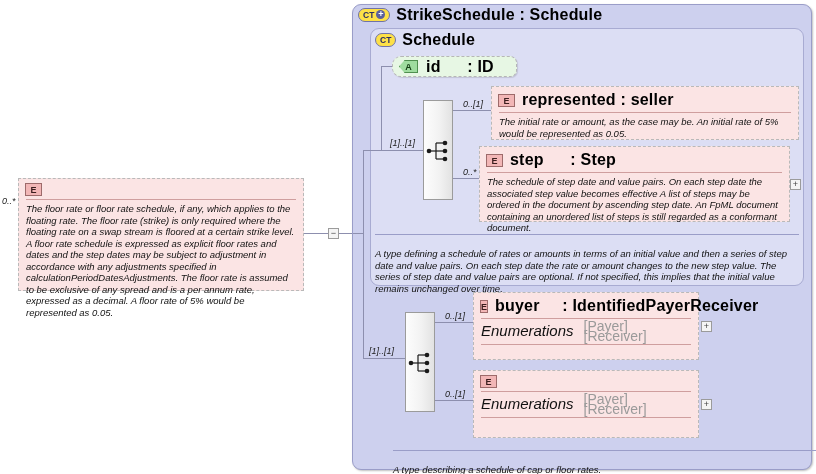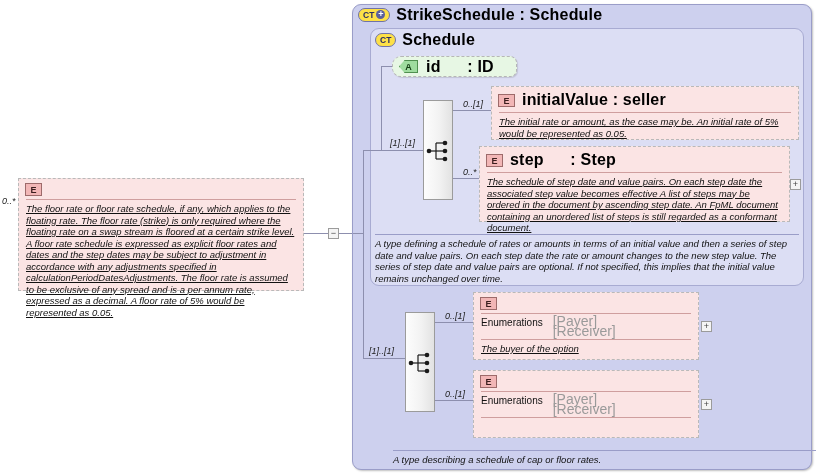--- a/index.html
+++ b/index.html
@@ -55,50 +55,50 @@
     border:1px solid #a8abd2;
     border-radius:9px;
     box-sizing:border-box;
   }
   .ct-header{position:absolute;display:flex;align-items:center;gap:6px;}
 
   
   .ann{
     position:absolute;
     border-top:1px solid #9a9dc8;
-    padding-top:3px;
+    padding-top:13px;
     box-sizing:border-box;
   }
 
   
   .ebox{
     position:absolute;
     background:#fbe4e4;
     border:1px dashed #b9b9b9;
     box-sizing:border-box;
   }
   .ebox .row-title{padding:4px 7px 3px 6px;display:flex;align-items:center;gap:7px;}
   .ebox .hr{height:0;border-top:1px solid #cf9e9e;margin:0 7px;}
-  .ebox .body{padding:3px 7px 4px 7px;text-decoration:underline;}
+  .ebox .body{padding:3px 7px 4px 7px;}
 
   
   .abox{
     position:absolute;
     background:#e7f7e4;
     border:1px dashed #b6b6b6;
     border-radius:9px 7px 7px 9px;
     box-sizing:border-box;
     display:flex;align-items:center;gap:8px;
     padding-left:6px;
     box-shadow:1px 1px 1px rgba(0,0,0,.12);
   }
 
   
   .enum-wrap{padding:3px 7px 3px 7px;display:flex;gap:10px;}
-  .enum-label{font-size:10px;color:#111;white-space:nowrap;}
+  .enum-label{font-size:15px;font-style:italic;color:#111;white-space:nowrap;}
   .enum-vals{font-size:14px;color:#9a9a9a;line-height:9.5px;font-family:Liberation Sans, sans-serif;}
 
   
   .seq{
     position:absolute;
     background:linear-gradient(to right,#fdfdfd 0%,#f2f2f2 55%,#e2e2e2 100%);
     border:1px solid #9b9b9b;
     box-sizing:border-box;
   }
 
@@ -200,21 +200,21 @@
   <div class="ln h" style="left:453px;top:110px;width:38px;"></div>
   <div class="ln h" style="left:453px;top:178px;width:26px;"></div>
 
   <div class="card" style="left:463px;top:99px;">0..[1]</div>
   <div class="card" style="left:463px;top:167px;">0..*</div>
 
   <div class="ebox" style="left:491px;top:86px;width:308px;height:54px;">
     <div class="row-title">
       <span class="mark mark-e">E</span>
       <span class="ttl">
-        <span>initialValue</span>
+        <span>represented</span>
         <span class="sep">:</span>
         <span>seller</span>
       </span>
     </div>
     <div class="hr"></div>
     <div class="body desc">The initial rate or amount, as the case may be. An initial rate of 5% would be represented as 0.05.</div>
   </div>
 
   <div class="ebox" style="left:479px;top:146px;width:311px;height:76px;">
     <div class="row-title">
@@ -248,31 +248,35 @@
 
   <div class="ln h" style="left:435px;top:322px;width:38px;"></div>
   <div class="ln h" style="left:435px;top:400px;width:38px;"></div>
 
   <div class="card" style="left:445px;top:311px;">0..[1]</div>
   <div class="card" style="left:445px;top:389px;">0..[1]</div>
 
   <div class="ebox" style="left:473px;top:292px;width:226px;height:68px;">
     <div class="row-title">
       <span class="mark mark-e">E</span>
+      <span class="ttl">
+        <span>buyer</span>
+        <span style="display:inline-block;width:18px;"></span><span class="sep">:</span>
+        <span>IdentifiedPayerReceiver</span>
+      </span>
     </div>
     <div class="hr"></div>
     <div class="enum-wrap">
       <span class="enum-label">Enumerations</span>
       <span class="enum-vals">
         <span>[Payer]</span><br>
         <span>[Receiver]</span>
       </span>
     </div>
     <div class="hr"></div>
-    <div class="body desc">The buyer of the option</div>
   </div>
   <div class="sqbtn" style="left:701px;top:321px;">+</div>
 
   <div class="ebox" style="left:473px;top:370px;width:226px;height:68px;">
     <div class="row-title">
       <span class="mark mark-e">E</span>
     </div>
     <div class="hr"></div>
     <div class="enum-wrap">
       <span class="enum-label">Enumerations</span>

